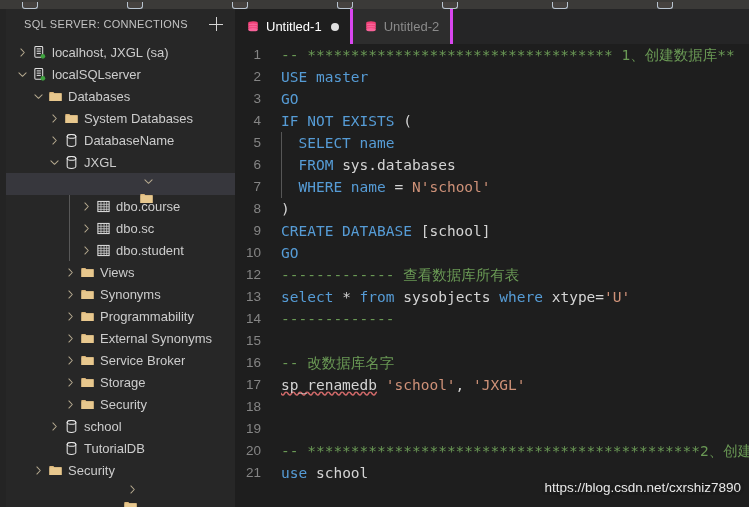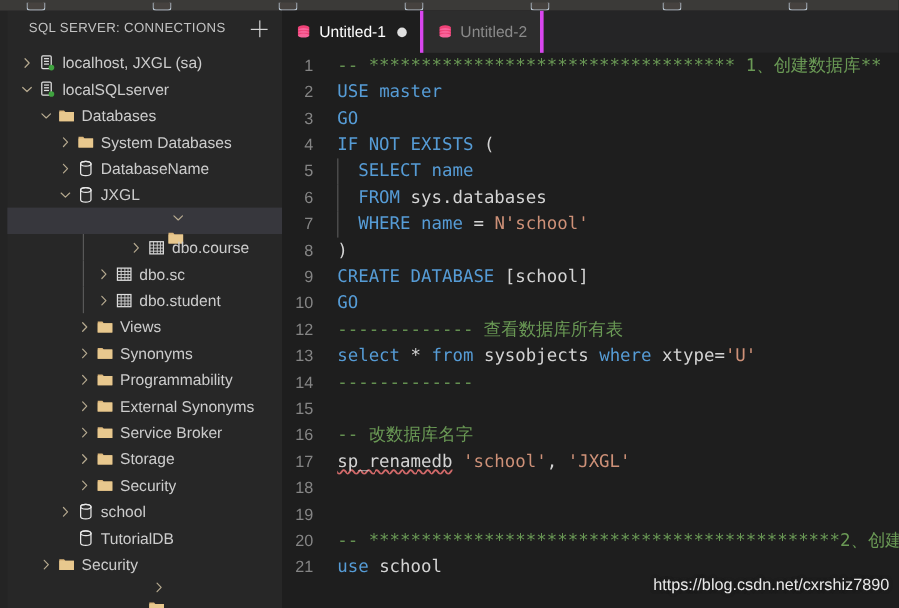--- a/index.html
+++ b/index.html
@@ -284,21 +284,21 @@
             </svg>
           </span>
           <span class="icon">
             <svg width="15" height="15" viewBox="0 0 16 16" fill="none">
               <path d="M1.5 3.2h4.2l1.2 1.4h7.6v8.2h-13z" fill="#dcb67a"></path>
                   <path d="M1.5 4.6h13v8.2h-13z" fill="#e8c88e"></path>
             </svg>
           </span>
           <span class="label">Tables</span>
         </div>
-        <div class="row" style="padding-left: 72px; justify-content: center;">
+        <div class="row" style="padding-left: 72px;">
           <span class="guide" style="left: 63px;"></span>
           <span class="twisty">
             <svg width="13" height="13" viewBox="0 0 16 16" fill="none">
               <path d="M6 3.6L10.2 8 6 12.4" stroke="#b5a98f" stroke-width="1.25" stroke-linecap="round" stroke-linejoin="round"></path>
             </svg>
           </span>
           <span class="icon">
             <svg width="15" height="15" viewBox="0 0 16 16" fill="none">
               <rect x="2" y="2.6" width="12" height="10.8" stroke="#e0e0e0" stroke-width="1.1" fill="#2b2b2b"></rect>
                   <path d="M2 5.6h12M2 8.3h12M2 11h12M5.3 2.6v10.8M8.6 2.6v10.8M11.4 2.6v10.8" stroke="#cfcfcf" stroke-width=".85"></path>

